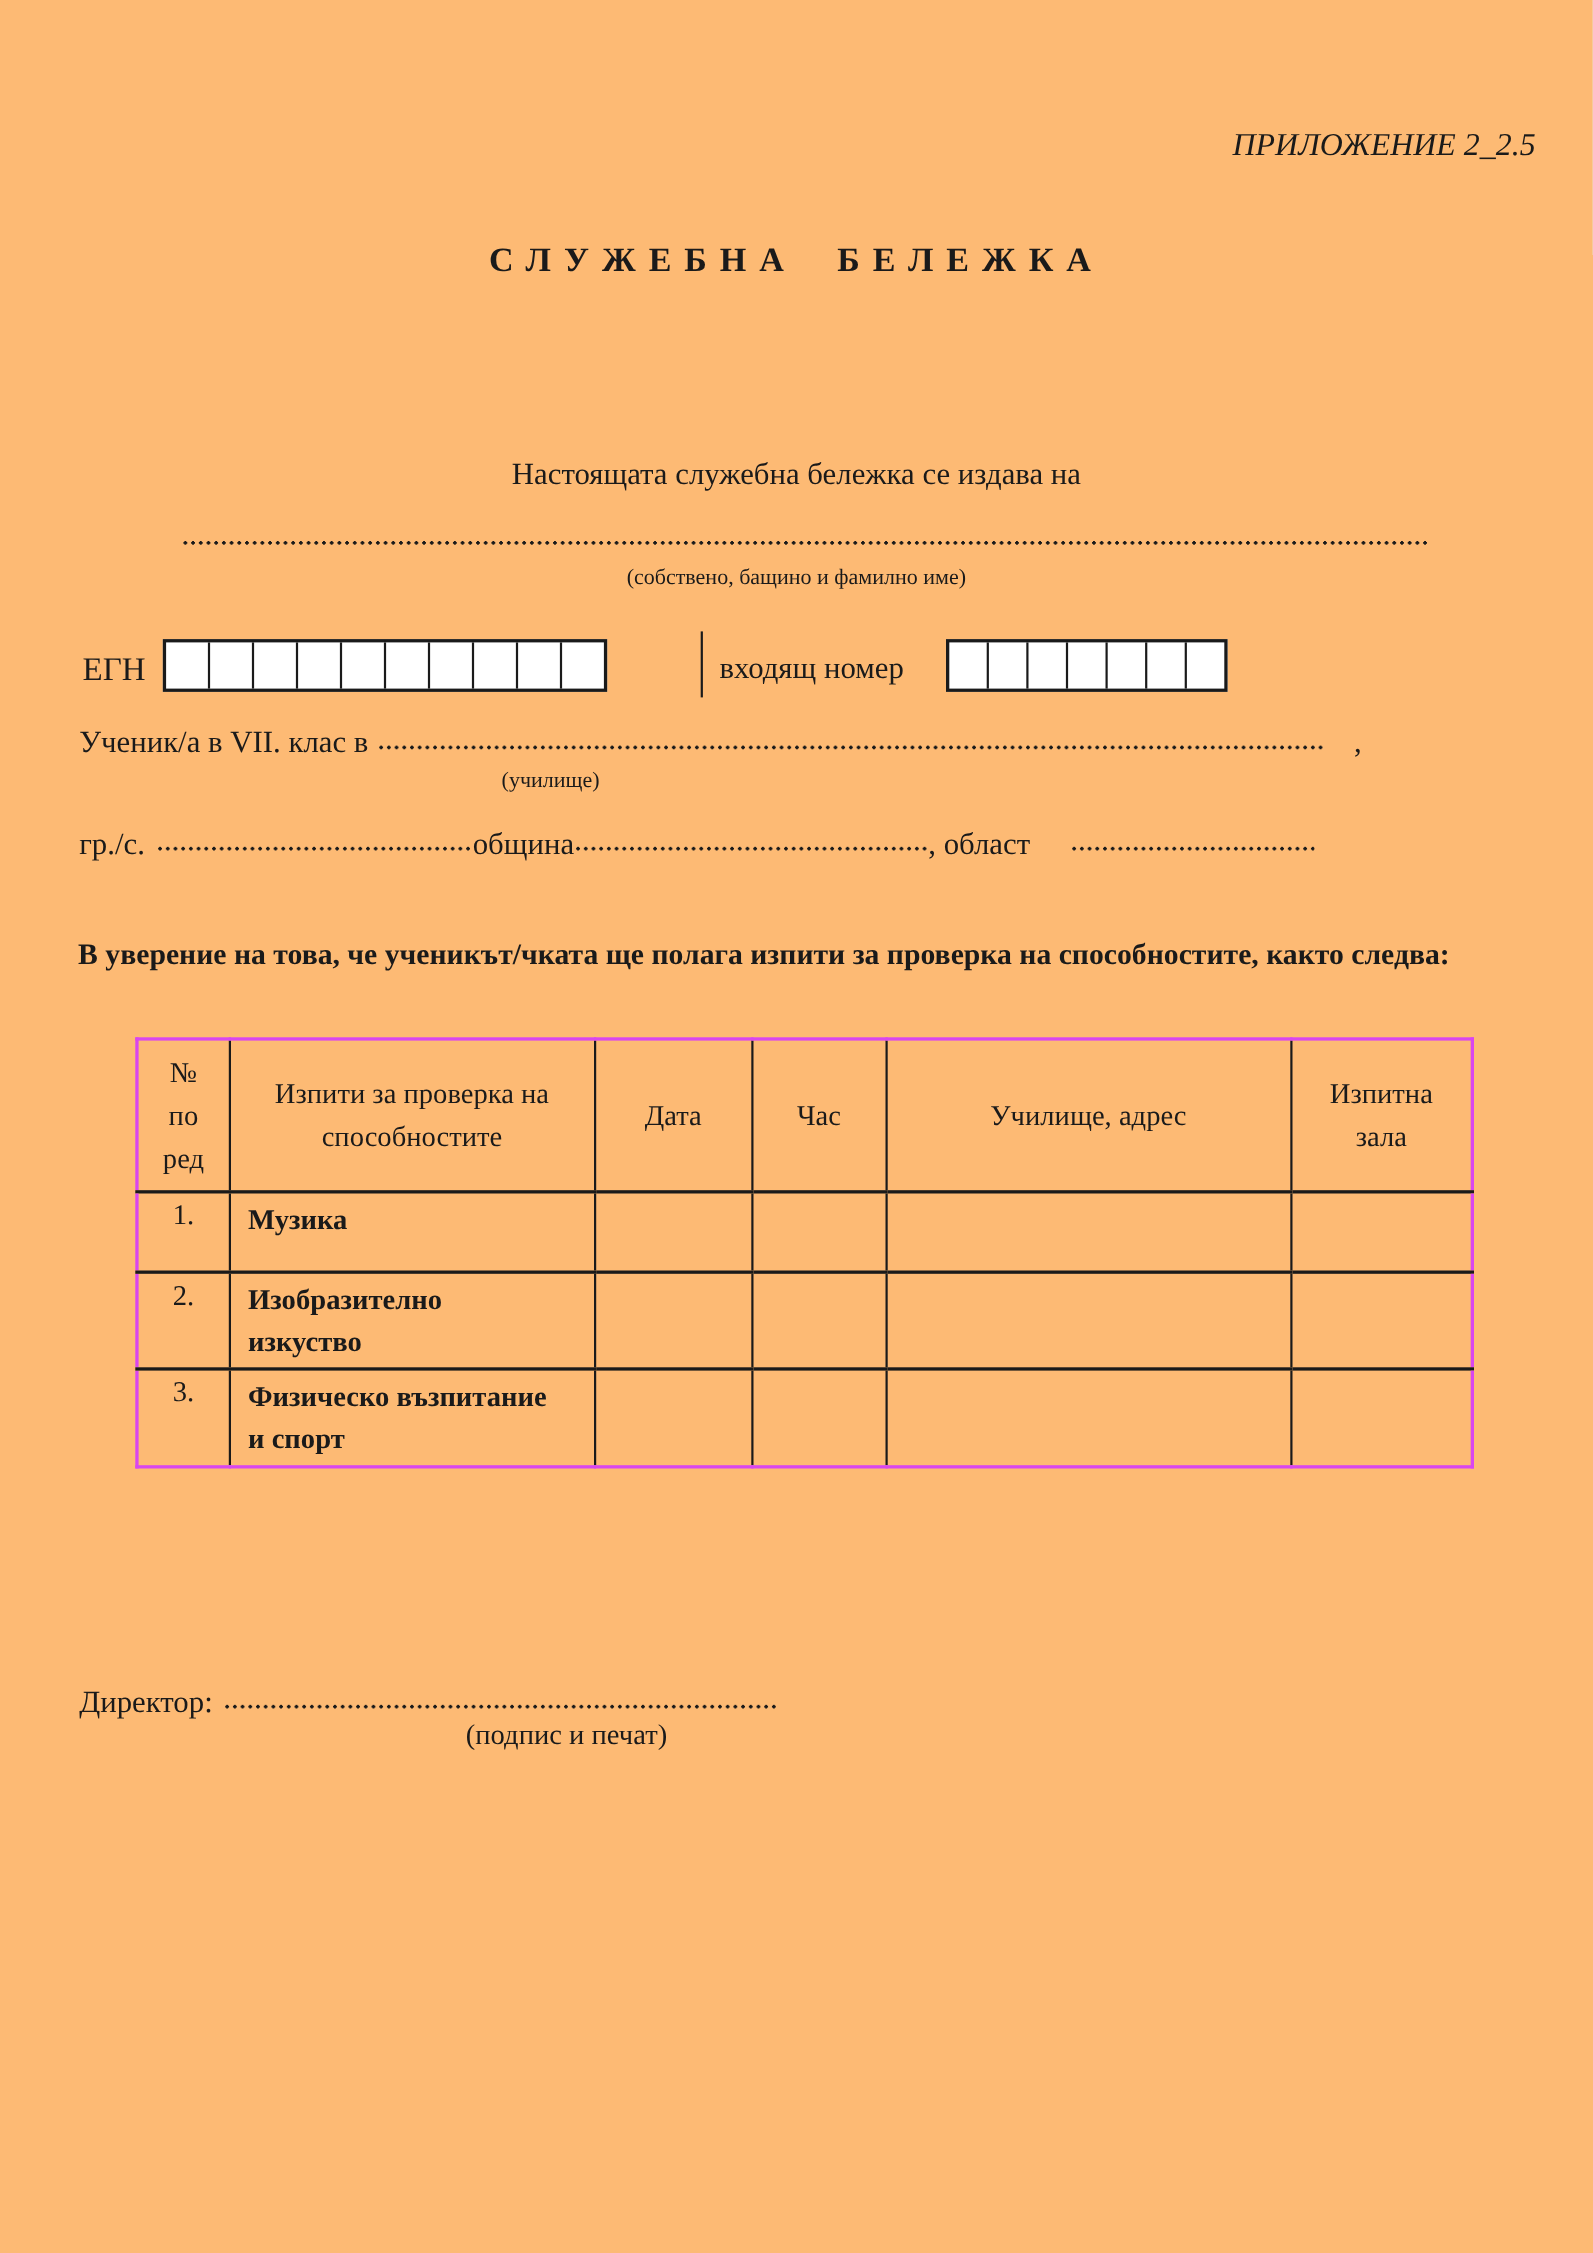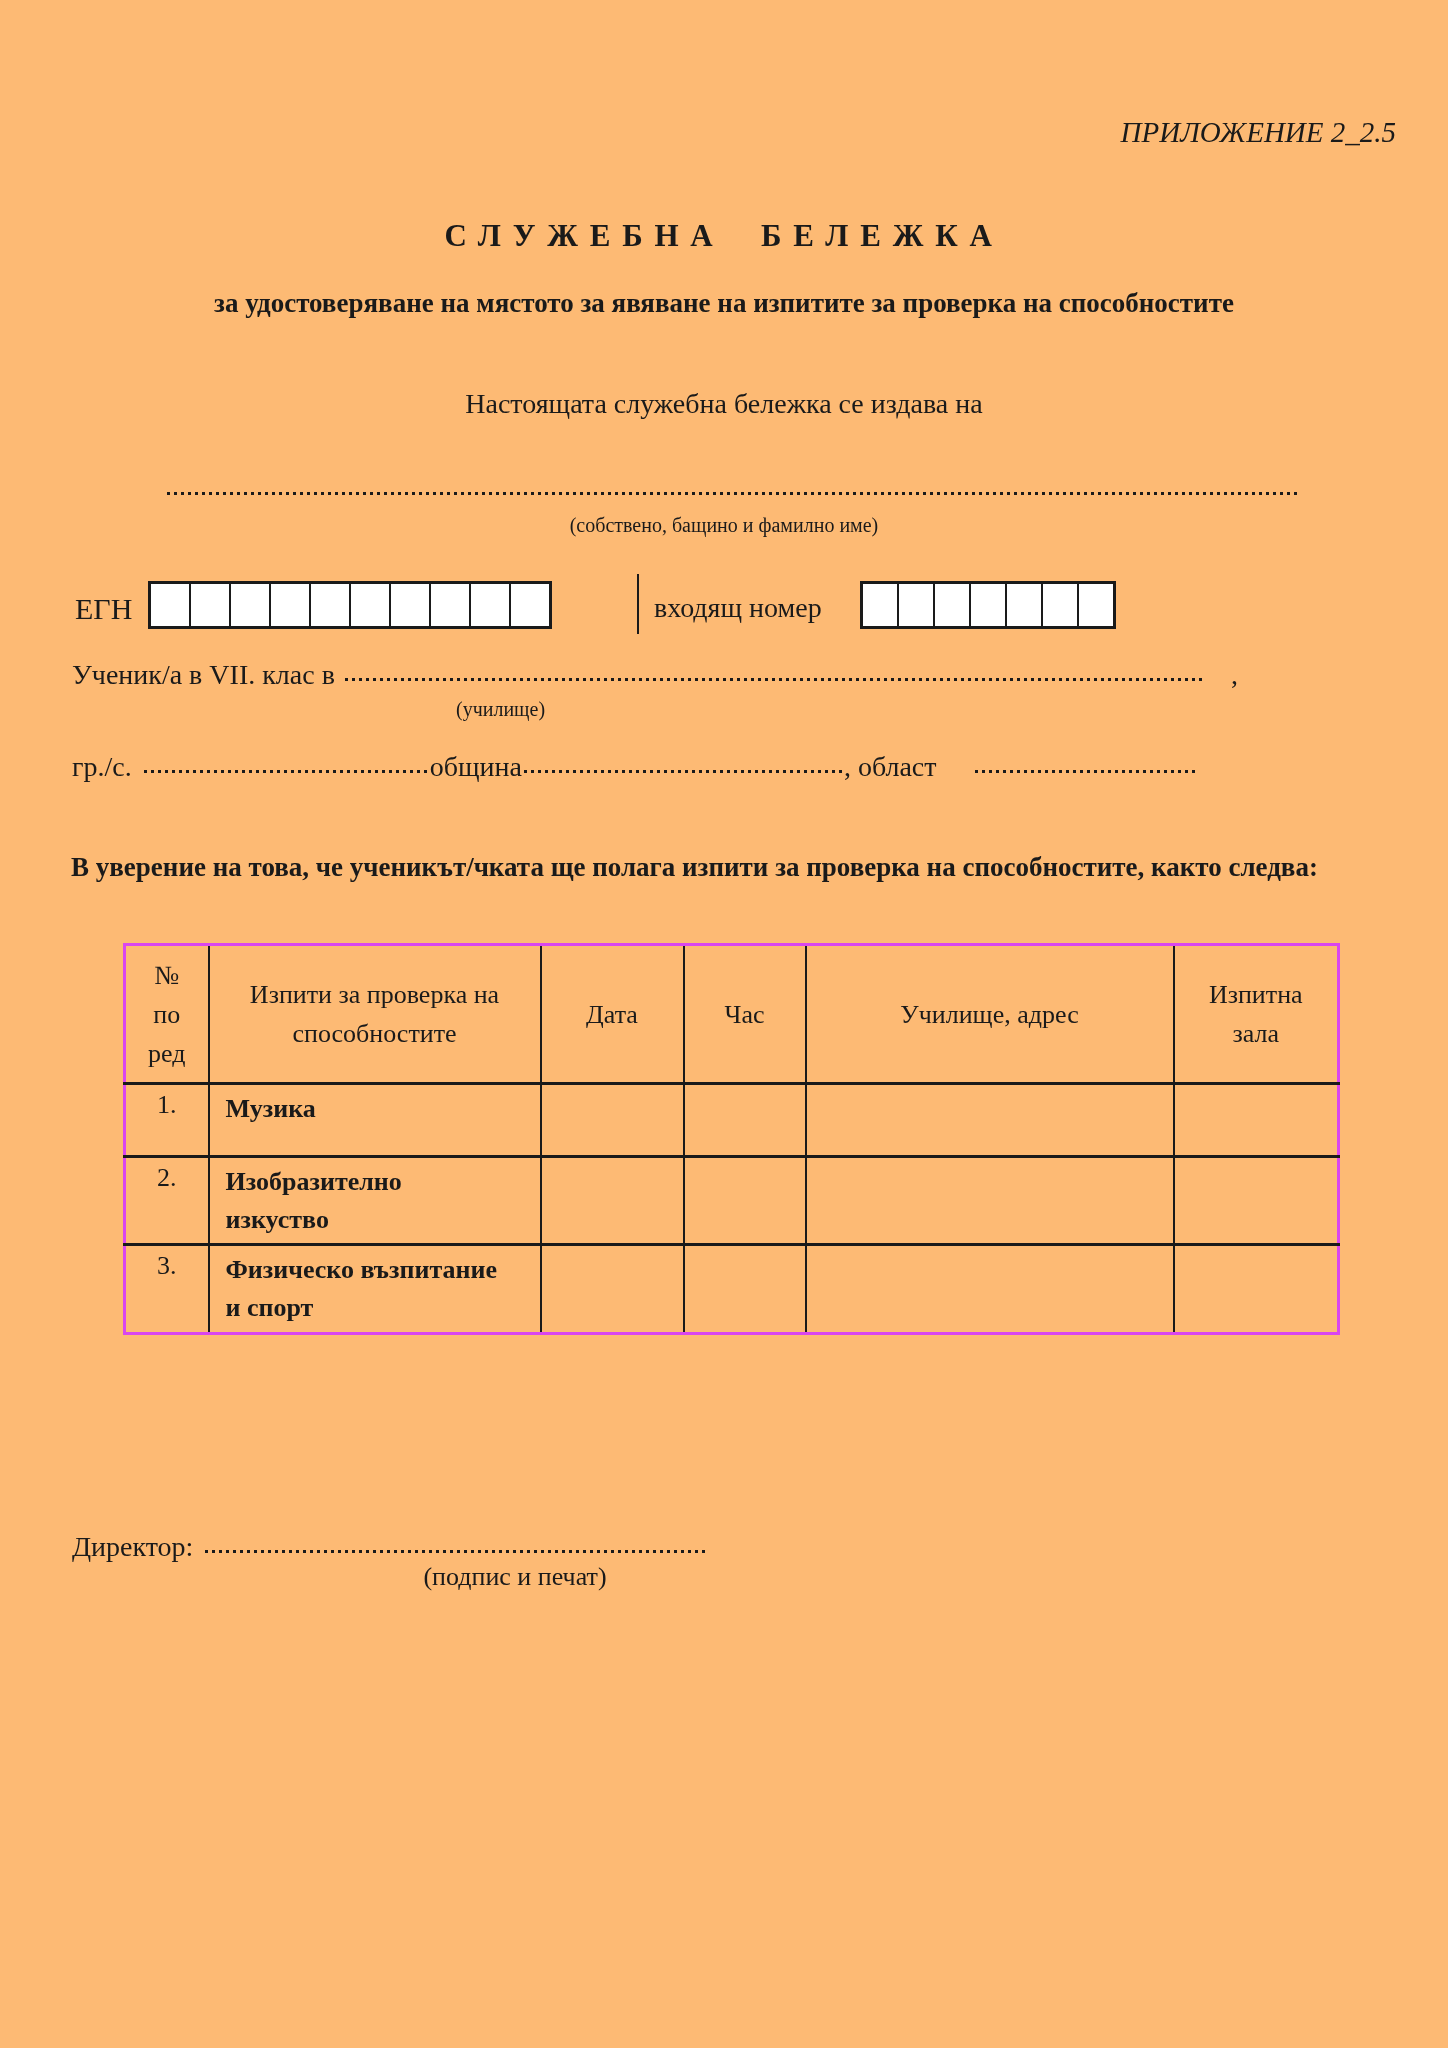--- a/index.html
+++ b/index.html
@@ -38,21 +38,21 @@
     letter-spacing: 0.38em;
     word-spacing: 0.55em;
   }
   .subtitle {
     top: 288px; left: 0; width: 100%;
     text-align: center;
     font-weight: bold;
     font-size: 27px;
   }
   .intro {
-    top: 388px; left: 0; width: 100%;
+    top: 416px; left: 0; width: 100%;
     text-align: center;
     font-size: 28px;
   }
 
   .name-line { top: 482px; left: 165px; width: 1135px; height: 26px; }
   .name-caption {
     top: 514px; left: 0; width: 100%;
     text-align: center;
     font-size: 20px;
   }
@@ -151,21 +151,20 @@
   }
 </style>
 </head>
 <body>
 
 <div class="page">
 
   <div class="abs annex">ПРИЛОЖЕНИЕ 2_2.5</div>
 
   <div class="abs title">СЛУЖЕБНА БЕЛЕЖКА</div>
-  <div class="abs subtitle">за удостоверяване на мястото за явяване на изпитите за проверка на способностите</div>
   <div class="abs intro">Настоящата служебна бележка се издава на</div>
 
   <div class="abs name-line">
     <span class="dotline" style="width:100%;"></span>
   </div>
   <div class="abs name-caption">(собствено, бащино и фамилно име)</div>
 
   <span class="abs egn-label">ЕГН</span>
   <div class="abs boxes egn-boxes">
     <span class="box"></span>

